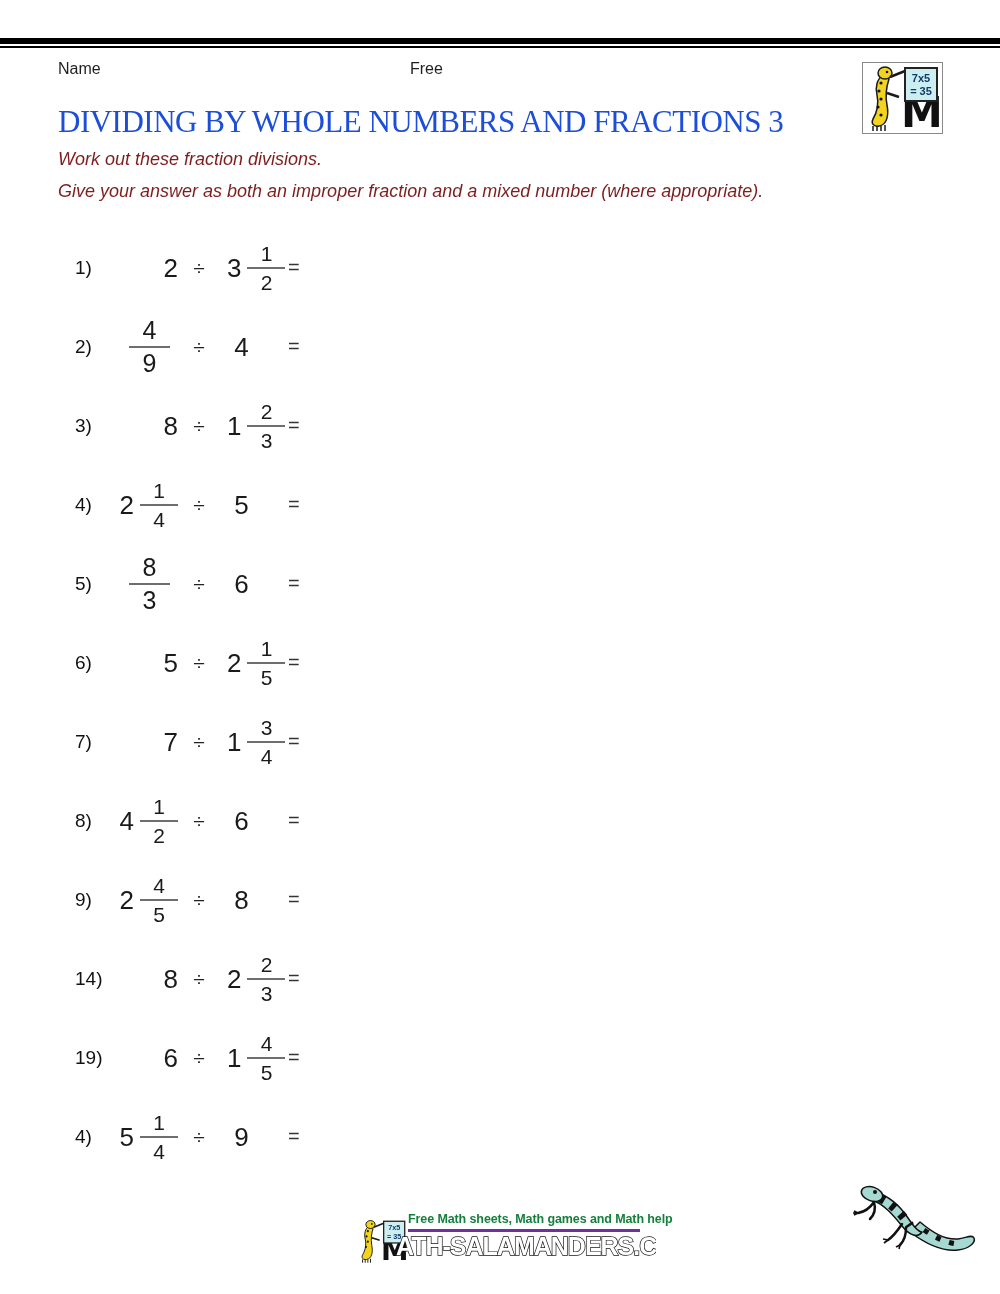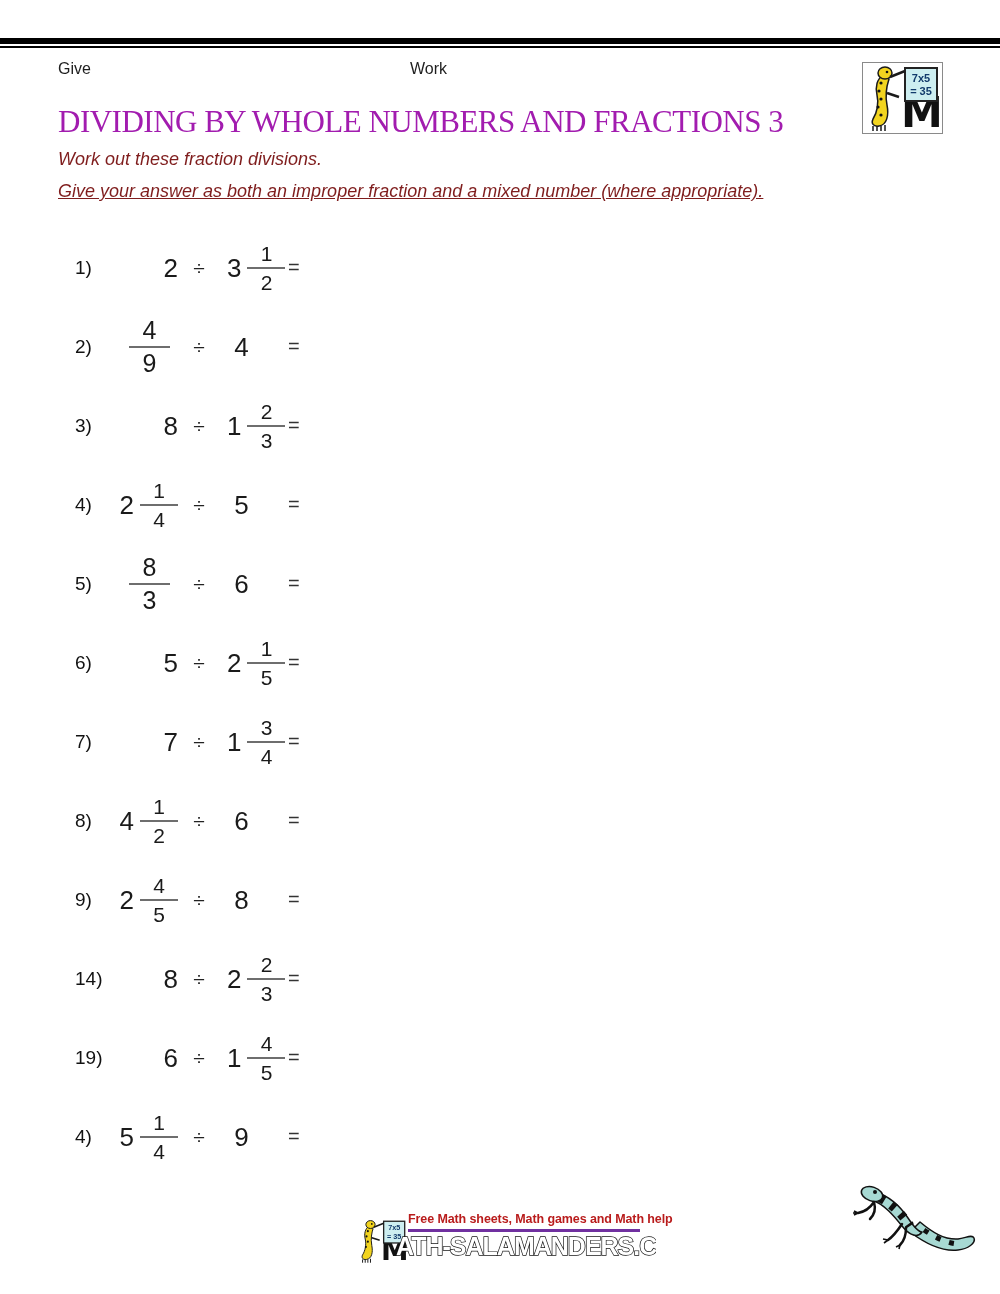--- a/index.html
+++ b/index.html
@@ -24,28 +24,28 @@
   
   .logo-box{
     position:absolute;top:62px;left:862px;width:81px;height:72px;
     border:1px solid #8a8a8a;background:#fff;box-sizing:border-box;
   }
 
   
   .title{
     position:absolute;top:104px;left:58px;margin:0;
     font-family:"Liberation Serif",serif;font-weight:400;
-    font-size:31px;letter-spacing:-0.5px;color:#a21caf;white-space:nowrap;
+    font-size:31px;letter-spacing:-0.5px;color:#1d4ed8;white-space:nowrap;
   }
   .instr{
     position:absolute;left:58px;margin:0;font-style:italic;
     font-size:18px;color:#7f1d1d;white-space:nowrap;
   }
   .instr1{top:149px;}
-  .instr2{top:181px;text-decoration:underline;}
+  .instr2{top:181px;}
 
   
   .problems{position:absolute;top:228px;left:75px;width:560px;}
   .prow{
     display:grid;
     grid-template-columns:50px 60px 28px 75px 30px;
     align-items:center;height:79px;
   }
   .plabel{font-size:19px;color:#121212;}
   .op1{display:flex;justify-content:flex-end;align-items:center;gap:6px;padding-right:7px;}
@@ -58,35 +58,35 @@
   .frac{display:inline-flex;flex-direction:column;align-items:center;line-height:1;font-size:21px;color:#1a1a1a;}
   .frac .fnum,.frac .fden{padding:2px 1px;}
   .frac .fbar{width:38px;height:2px;background:#6e6e6e;margin:1px 0;}
   .op1.fraconly .frac{font-size:25px;}
   .op1.fraconly .frac .fbar{width:41px;}
 
   
   .footer{position:absolute;top:1212px;left:356px;width:300px;height:60px;}
   .footer-logo{position:absolute;left:0;top:4px;}
   .footer-text{position:absolute;left:52px;top:0;}
-  .tagline{font-size:12.5px;font-weight:bold;color:#b91c1c;white-space:nowrap;letter-spacing:-0.1px;text-align:right;}
+  .tagline{font-size:12.5px;font-weight:bold;color:#15803d;white-space:nowrap;letter-spacing:-0.1px;text-align:right;}
   .purple-rule{width:232px;height:3px;background:#7030a0;margin-top:3px;}
   .wordmark{margin-top:0px;margin-left:-12px;}
 
   .lizard{position:absolute;left:848px;top:1180px;}
 </style>
 </head>
 <body>
 
 <div class="page">
 
   <div class="top-rule"></div>
 
-  <span class="hdr-label hdr-name">Give</span>
-  <span class="hdr-label hdr-date">Work</span>
+  <span class="hdr-label hdr-name">Name</span>
+  <span class="hdr-label hdr-date">Free</span>
 
   <div class="logo-box">
     <svg width="79" height="70" viewBox="0 0 79 70">
 
       <text x="38" y="64" font-family="DejaVu Sans, sans-serif" font-size="42" font-weight="900" fill="#111">M</text>
 
       <g>
         <rect x="42" y="5" width="32" height="33" fill="#cdeef0" stroke="#222" stroke-width="2"></rect>
         <text x="58" y="19" text-anchor="middle" font-size="11" font-weight="bold" fill="#123a6b">7x5</text>
         <text x="58" y="32" text-anchor="middle" font-size="11" font-weight="bold" fill="#123a6b">= 35</text>

